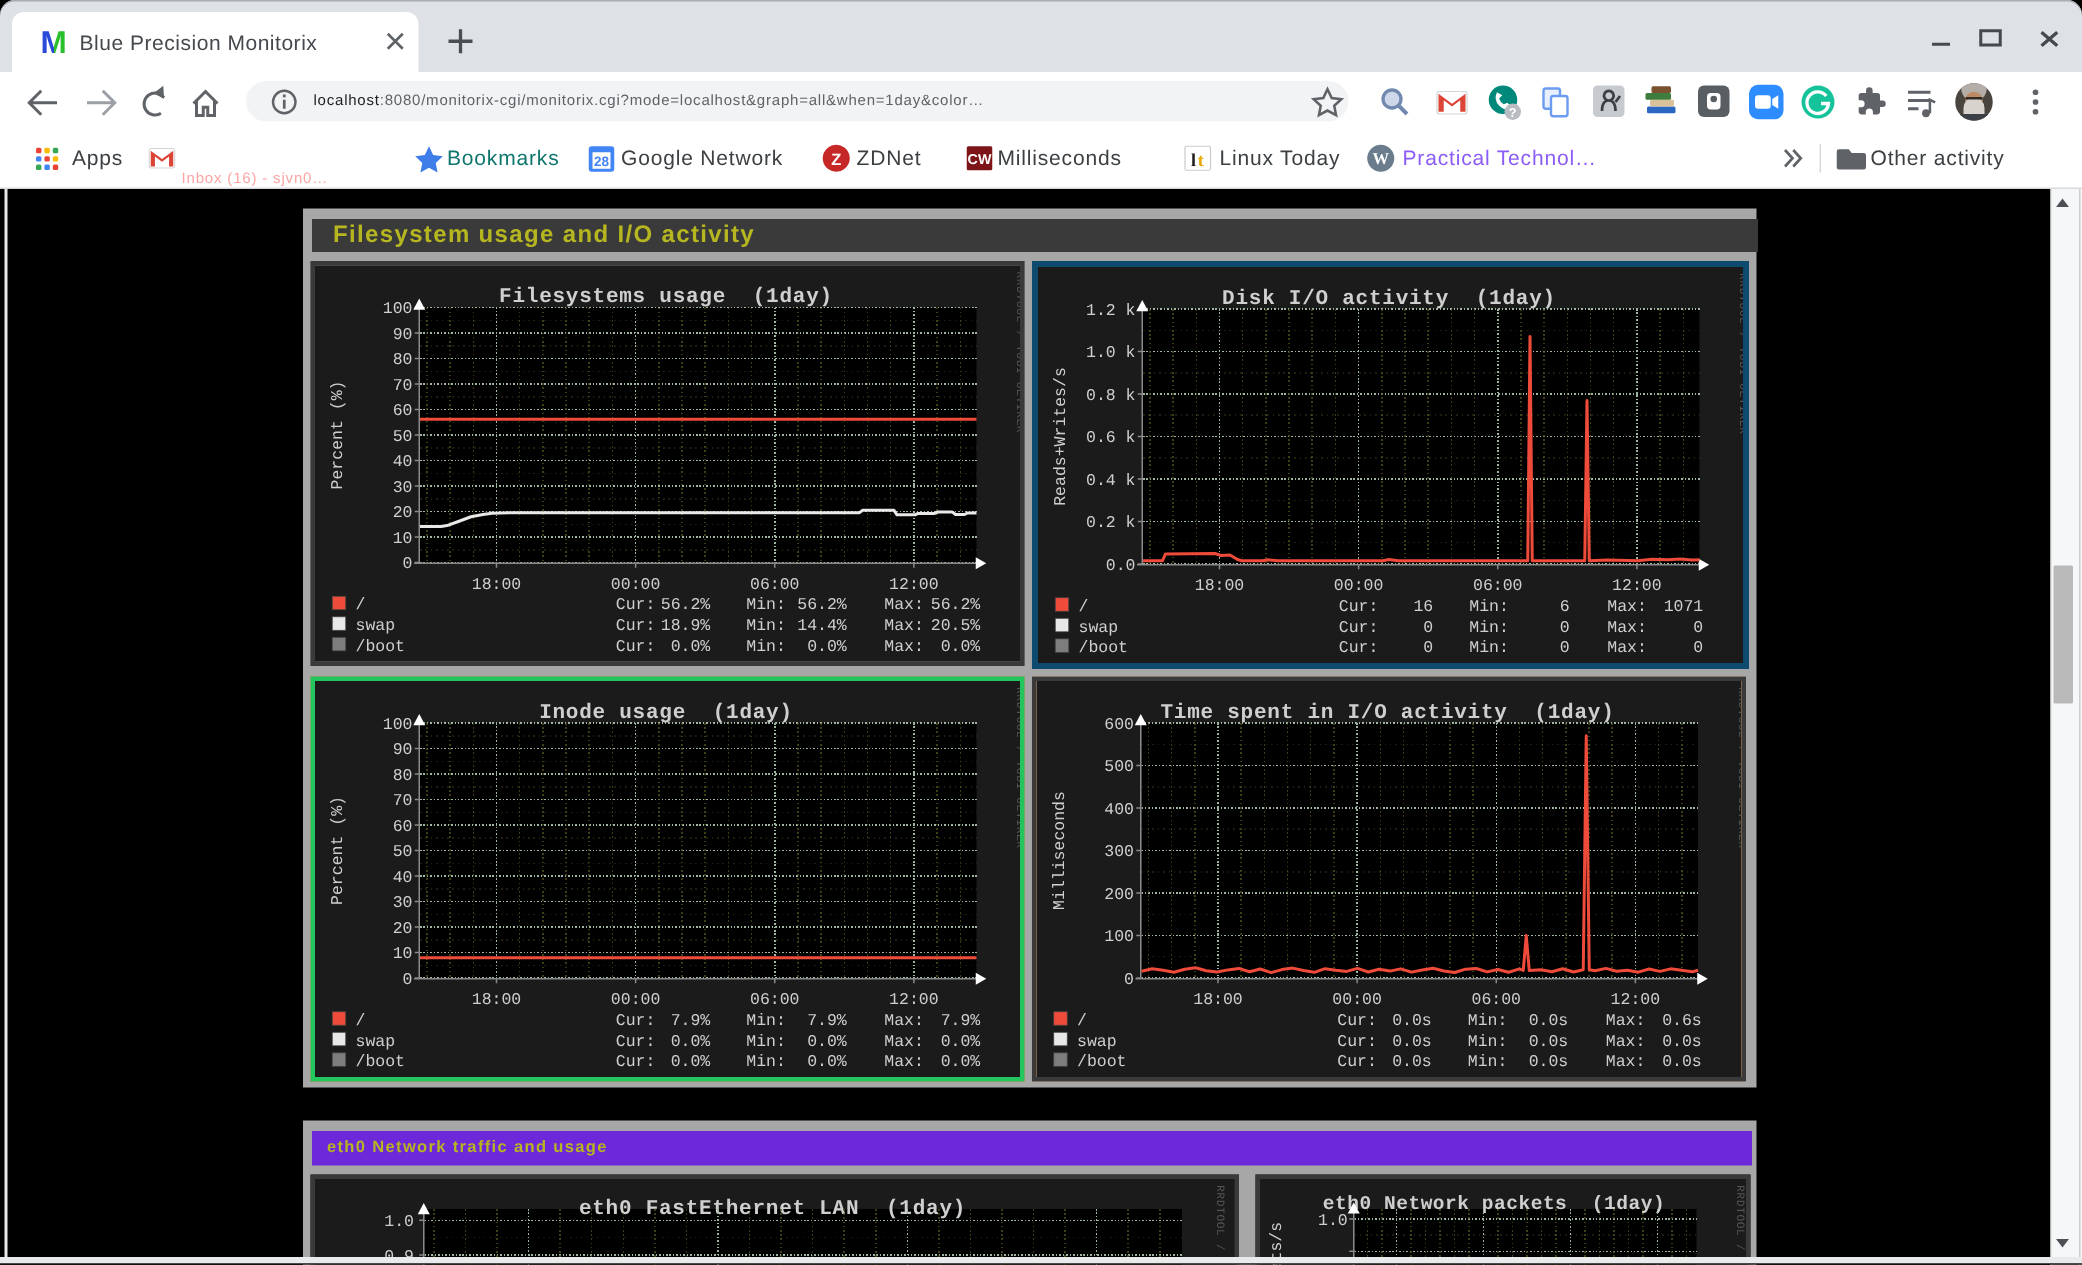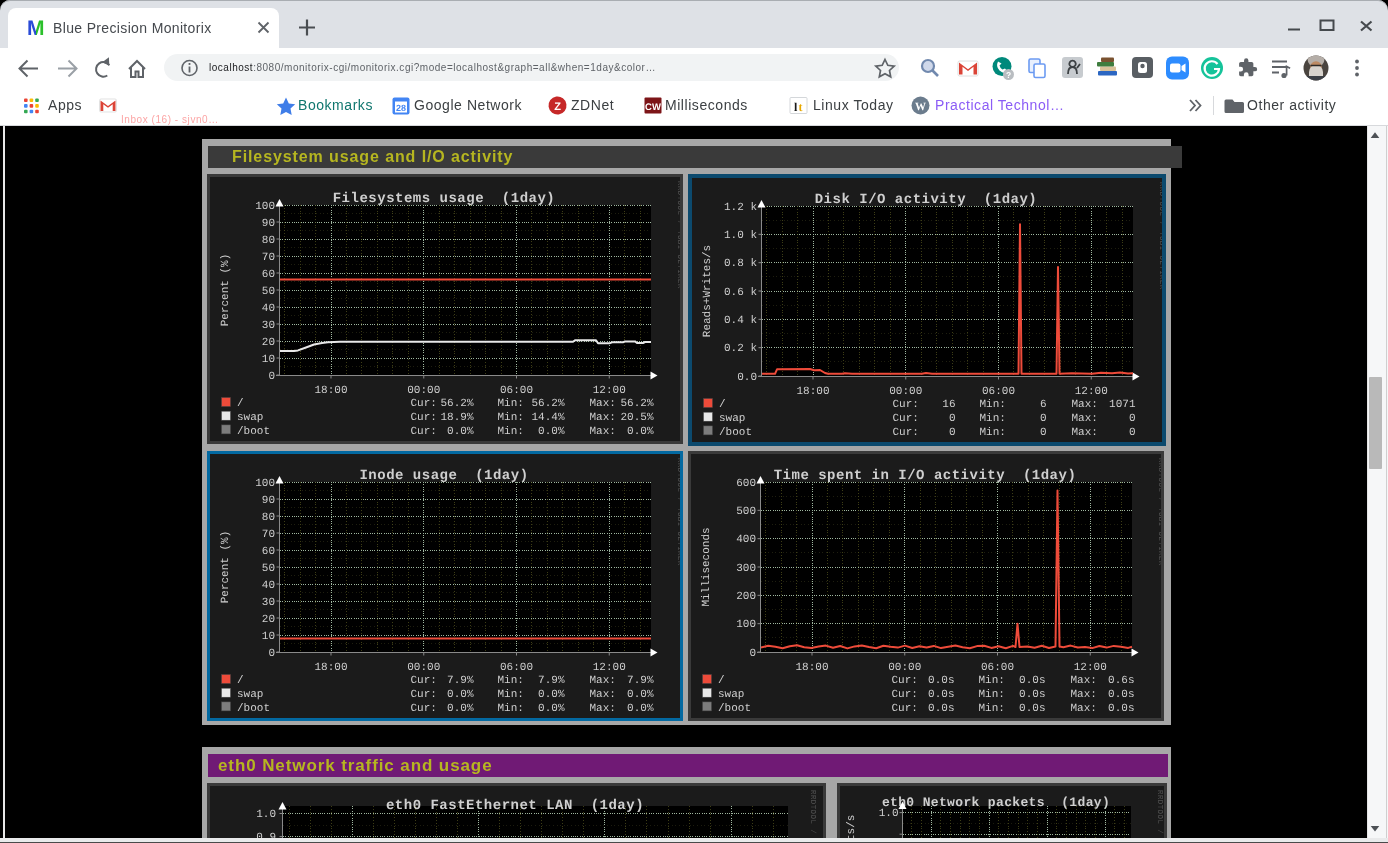--- a/index.html
+++ b/index.html
@@ -115,21 +115,21 @@
     <text x="794" y="110.5" font-size="12" font-weight="bold" fill="#1a1a1a" font-family="Liberation Serif,serif">l</text>
     <text x="798.5" y="110.5" font-size="12" font-weight="bold" fill="#e8a800" font-family="Liberation Serif,serif">t</text>
     <circle cx="920.5" cy="105.5" r="9" fill="#6b7c8d"></circle>
     <text x="920.5" y="109.5" font-size="11" font-weight="bold" fill="#fff" text-anchor="middle" font-family="Liberation Serif,serif">W</text>
     <path d="M1190 100 l5 5.5 l-5 5.5 M1195.5 100 l5 5.5 l-5 5.5" stroke="#5f6368" stroke-width="1.8" fill="none"></path>
     <line x1="1213.5" y1="96" x2="1213.5" y2="115" stroke="#d7d9dc" stroke-width="1"></line>
     <path d="M1226 99.5 h6.5 l2 2.5 h8 a1.5 1.5 0 0 1 1.5 1.5 v8 a1.5 1.5 0 0 1 -1.5 1.5 h-16.5 a1.5 1.5 0 0 1 -1.5 -1.5 v-10.5 a1.5 1.5 0 0 1 1.5 -1.5 Z" fill="#5f6368"></path>
   </svg>
 <div style="position:absolute;left:3px;top:126px;width:2px;height:713px;background:#e8e8e8"></div>
 <div style="position:absolute;left:202px;top:139px;width:969px;height:586px;background:#a7a7a7"></div>
-<div style="position:absolute;left:208px;top:146px;width:950px;height:22px;background:#3a3a3a;line-height:22px;padding-left:24px;font-size:16px;font-weight:bold;letter-spacing:0.9px;color:#b6b620">Filesystem usage and I/O activity</div>
+<div style="position:absolute;left:208px;top:146px;width:950px;height:22px;background:#3a3a3a;line-height:22px;padding-left:14px;font-size:16px;font-weight:bold;letter-spacing:0.9px;color:#b6b620">Filesystem usage and I/O activity</div>
 <div style="position:absolute;left:207px;top:174px;width:470px;height:264px;border:3px solid #3a3a3a;background:#737373">
     <svg width="470" height="264" viewBox="0 0 470 264" style="position:absolute;left:0;top:0">
       <rect x="0" y="0" width="470" height="264" fill="#1b1b1b"></rect>
       <rect x="70" y="28" width="371" height="170" fill="#000"></rect>
       <g font-family="Liberation Mono,monospace" font-size="11" fill="#cfcfcf">
         <text x="234" y="24.5" font-size="14" font-weight="bold" text-anchor="middle" letter-spacing="0.5" xml:space="preserve">Filesystems usage  (1day)</text>
         <text transform="translate(18,113) rotate(-90)" text-anchor="middle">Percent (%)</text>
         <text transform="translate(468,4) rotate(90)" font-size="7.5" fill="#555555" letter-spacing="0.4">RRDTOOL / TOBI OETIKER</text>
         <text x="65" y="31.8" text-anchor="end">100</text>
         <text x="65" y="48.8" text-anchor="end">90</text>
@@ -339,21 +339,21 @@
           <text x="200.5" y="256.7">Cur:</text>
           <text x="263.5" y="256.7" text-anchor="end">0</text>
           <text x="287.5" y="256.7">Min:</text>
           <text x="354.5" y="256.7" text-anchor="end">0</text>
           <text x="379.5" y="256.7">Max:</text>
           <text x="443.5" y="256.7" text-anchor="end">0</text>
         </g>
       </g>
     </svg>
   </div>
-<div style="position:absolute;left:207px;top:451px;width:470px;height:264px;border:3px solid #0369a1;background:#f97316">
+<div style="position:absolute;left:207px;top:451px;width:470px;height:264px;border:3px solid #22c55e;background:#f97316">
     <svg width="470" height="264" viewBox="0 0 470 264" style="position:absolute;left:0;top:0">
       <rect x="0" y="0" width="470" height="264" fill="#1b1b1b"></rect>
       <rect x="70" y="28" width="371" height="170" fill="#000"></rect>
       <g font-family="Liberation Mono,monospace" font-size="11" fill="#cfcfcf">
         <text x="234" y="24.5" font-size="14" font-weight="bold" text-anchor="middle" letter-spacing="0.5" xml:space="preserve">Inode usage  (1day)</text>
         <text transform="translate(18,113) rotate(-90)" text-anchor="middle">Percent (%)</text>
         <text transform="translate(468,4) rotate(90)" font-size="7.5" fill="#555555" letter-spacing="0.4">RRDTOOL / TOBI OETIKER</text>
         <text x="65" y="31.8" text-anchor="end">100</text>
         <text x="65" y="48.8" text-anchor="end">90</text>
         <text x="65" y="65.8" text-anchor="end">80</text>
@@ -562,21 +562,21 @@
           <text x="263.5" y="256.7" text-anchor="end">0.0s</text>
           <text x="287.5" y="256.7">Min:</text>
           <text x="354.5" y="256.7" text-anchor="end">0.0s</text>
           <text x="379.5" y="256.7">Max:</text>
           <text x="443.5" y="256.7" text-anchor="end">0.0s</text>
         </g>
       </g>
     </svg>
   </div>
 <div style="position:absolute;left:202px;top:747px;width:969px;height:200px;background:#a7a7a7"></div>
-<div style="position:absolute;left:208px;top:754px;width:950px;height:23px;background:#701a75;line-height:23px;padding-left:10px;font-size:17px;font-weight:bold;letter-spacing:0.9px;color:#b6b620">eth0 Network traffic and usage</div>
+<div style="position:absolute;left:208px;top:754px;width:950px;height:23px;background:#6d28d9;line-height:23px;padding-left:10px;font-size:11px;font-weight:bold;letter-spacing:0.9px;color:#b6b620">eth0 Network traffic and usage</div>
 <div style="position:absolute;left:207px;top:783px;width:613px;height:150px;border:3px solid #3a3a3a;background:#1b1b1b">
     <svg width="613" height="124" viewBox="0 0 613 124" style="position:absolute;left:0;top:0">
       <rect width="613" height="124" fill="#1b1b1b"></rect>
       <rect x="73" y="20" width="505" height="104" fill="#000"></rect>
       <text x="305" y="23" font-family="Liberation Mono,monospace" font-size="14" font-weight="bold" fill="#cfcfcf" text-anchor="middle" letter-spacing="0.5" xml:space="preserve">eth0 FastEthernet LAN  (1day)</text>
       <text x="66" y="31.3" font-family="Liberation Mono,monospace" font-size="11" fill="#cfcfcf" text-anchor="end">1.0</text>
       <text x="66" y="54.4" font-family="Liberation Mono,monospace" font-size="11" fill="#cfcfcf" text-anchor="end">0.9</text>
       <line x1="73" y1="27.5" x2="578" y2="27.5" stroke="#9fb7a0" stroke-width="1" stroke-dasharray="1 1.3" shape-rendering="crispEdges"></line>
       <line x1="69.5" y1="27.5" x2="73" y2="27.5" stroke="#8a8a8a"></line>
       <line x1="73" y1="50.6" x2="578" y2="50.6" stroke="#9fb7a0" stroke-width="1" stroke-dasharray="1 1.3" shape-rendering="crispEdges"></line>

